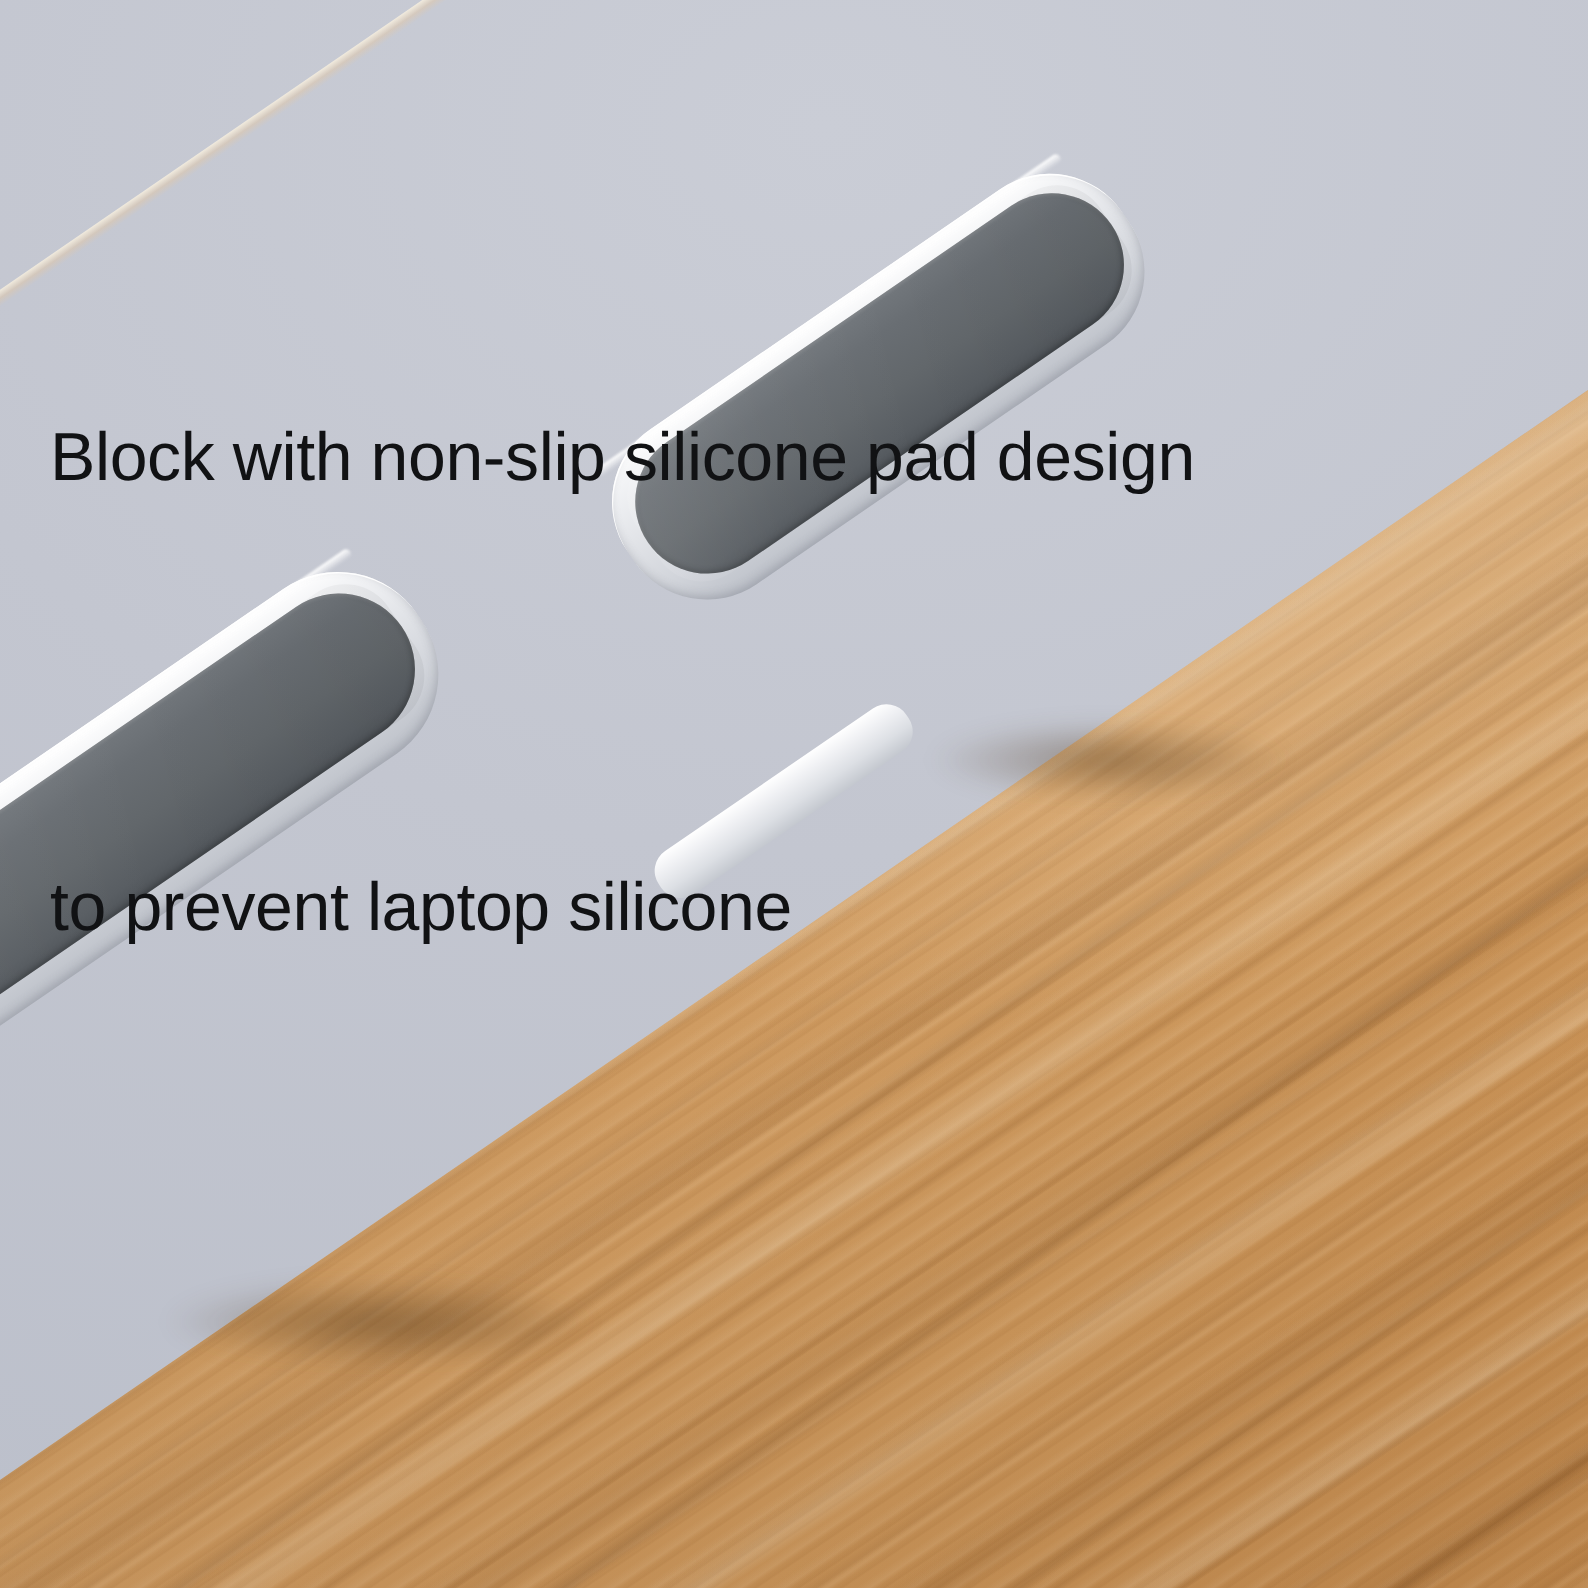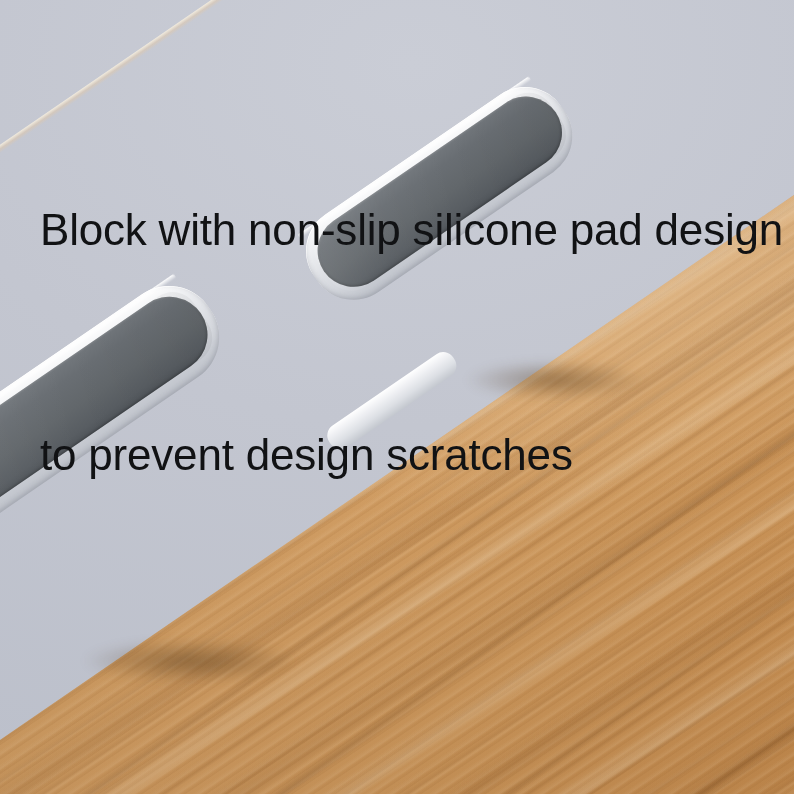--- a/index.html
+++ b/index.html
@@ -21,25 +21,25 @@
   .backdrop {
     position: absolute;
     inset: 0;
     background:
       radial-gradient(130% 95% at 52% 8%, #cacdd6 0%, #c3c6d0 48%, #bcc0cb 100%);
   }
 
   
   .headline {
     position: absolute;
-    left: 40px;
+    left: 25px;
     top: 42px;
     width: 752px;
     color: #111214;
-    font-size: 44px;
+    font-size: 34px;
     line-height: 75px;
     letter-spacing: -0.2px;
     white-space: pre;
     z-index: 40;
   }
   .headline .line { display: block; }
 
   
   .table-wrap {
     position: absolute;
@@ -290,16 +290,16 @@
     <div class="frame">
       <div class="frame-top-gloss"></div>
     </div>
     <div class="pad">
       <div class="pad-sheen"></div>
     </div>
   </div>
 
   <div class="headline">
     <span class="line">Block with non-slip silicone pad design</span>
-    <span class="line">to prevent design scratches</span>
+    <span class="line">to prevent laptop silicone</span>
   </div>
 
 </div>
 
 </body></html>

